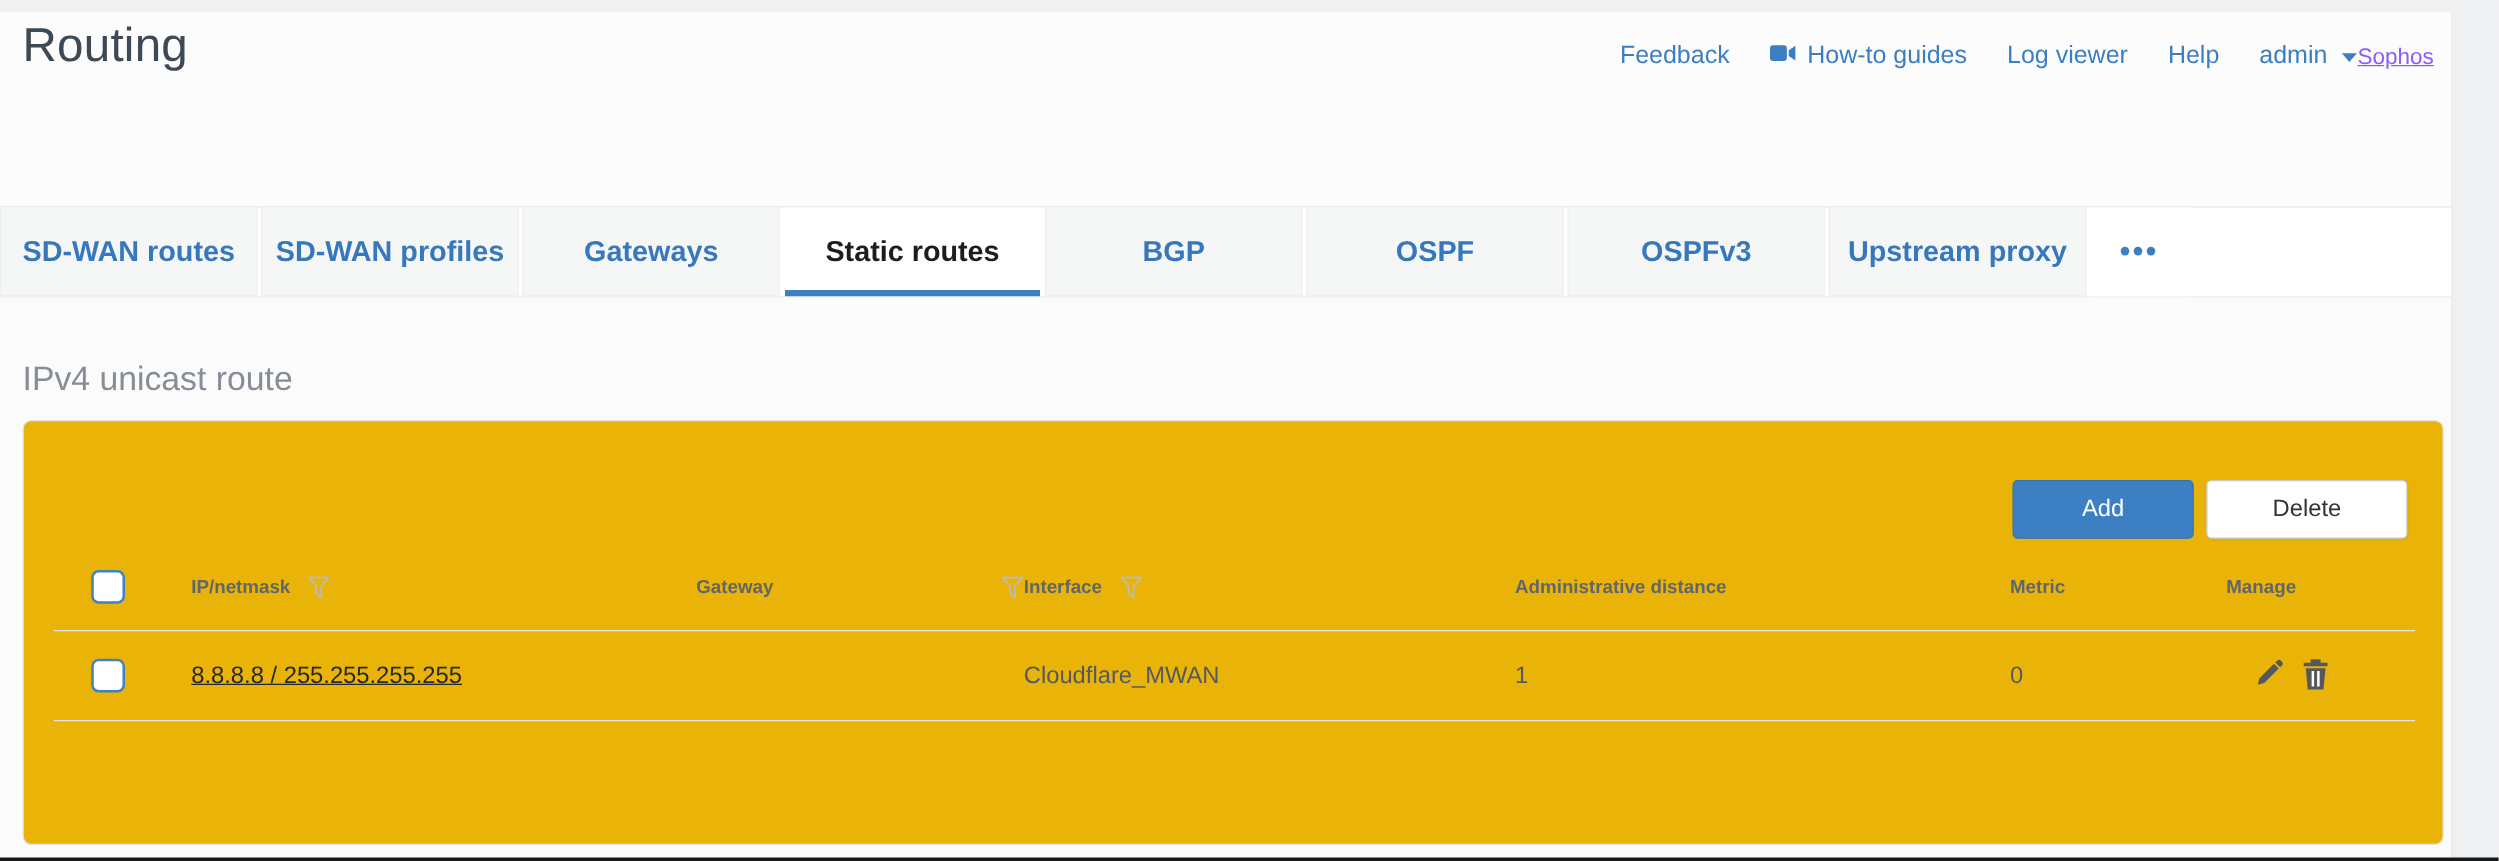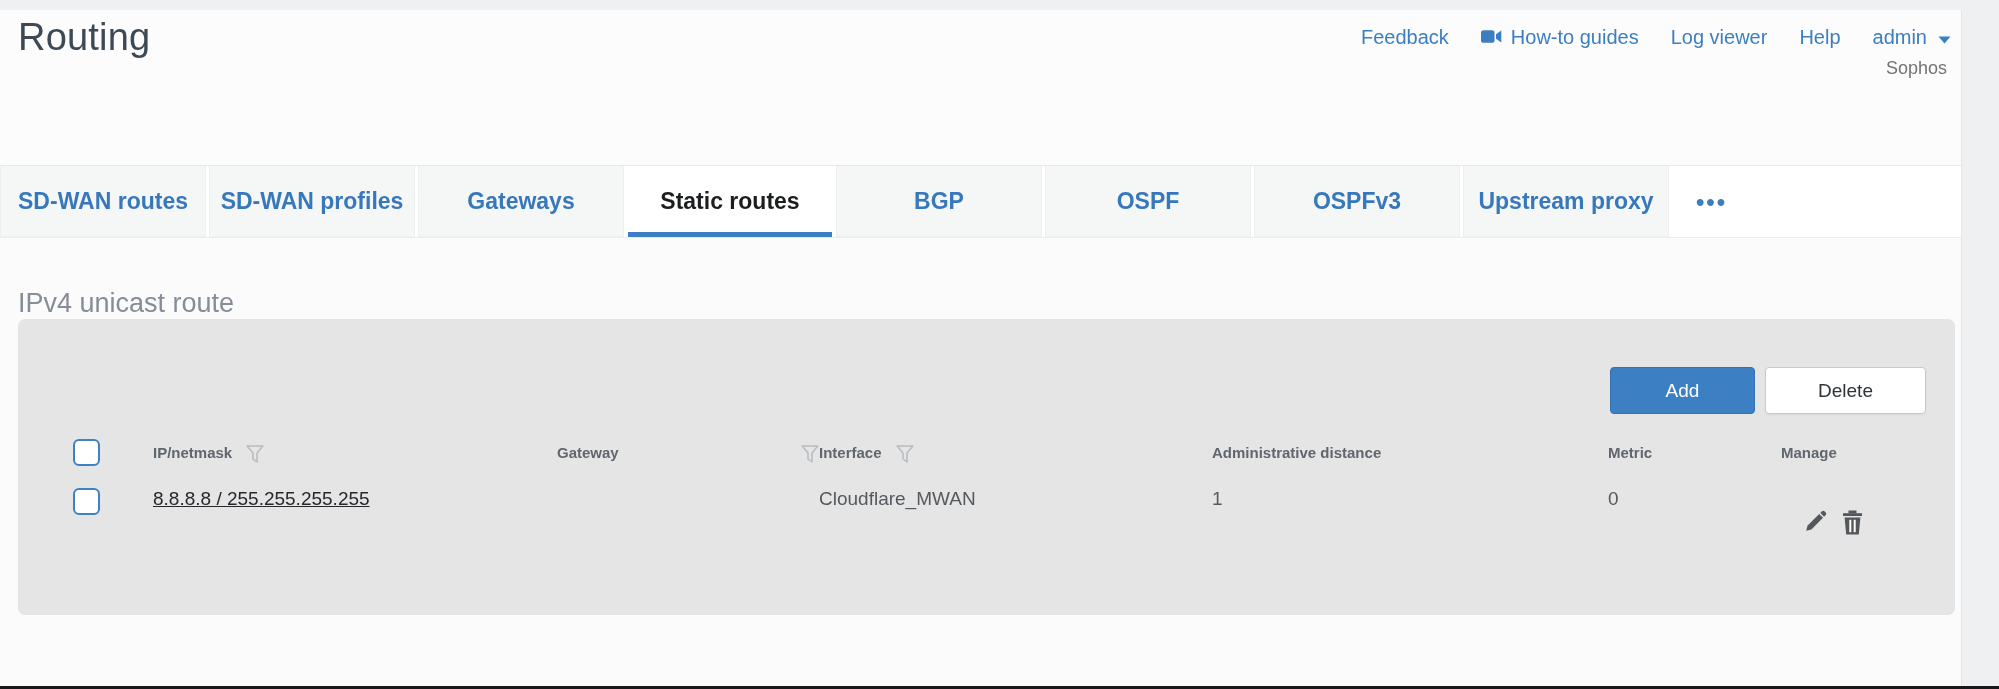--- a/index.html
+++ b/index.html
@@ -14,27 +14,27 @@
     background: #fbfbfc; border-right: 1px solid #e4e5e6;
   }
 
   
   .header {
     height: 155px; background: #fcfcfc;
     display: flex; justify-content: space-between; align-items: flex-start;
     padding: 6px 10px 0 18px;
   }
   .page-title { font-size: 38px; font-weight: 400; color: #3e4956; letter-spacing: 0.2px; }
-  .header-nav { display: flex; flex-direction: column; align-items: flex-end; padding-top: 10px; }
+  .header-nav { display: flex; flex-direction: row; align-items: flex-end; padding-top: 10px; }
   .nav-row { display: flex; align-items: center; gap: 32px; }
   .nav-link {
     color: #3b7ec2; font-size: 20px; font-weight: 500; text-decoration: none;
     display: inline-flex; align-items: center; gap: 9px; cursor: pointer;
   }
-  .brand { color: #737373; font-size: 18px; margin-top: 9px; padding-right: 4px; }
+  .brand { color: #8b5cf6; font-size: 18px; margin-top: 9px; padding-right: 4px; text-decoration: underline; }
   .caret-down { display: inline-block; margin-left: 2px; }
 
   
   .tabbar {
     height: 73px; background: #ffffff;
     border-top: 1px solid #e7e8e9; border-bottom: 1px solid #ebecec;
     display: flex; gap: 3px;
   }
   .tab {
     width: 206px; height: 100%; background: #f5f6f6;
@@ -50,41 +50,41 @@
   .tab-more {
     width: 79px; height: 100%; background: #ffffff;
     display: flex; align-items: center; justify-content: center; cursor: pointer;
   }
   .dots { color: #3b7ec2; font-size: 24px; font-weight: 700; letter-spacing: 2px; line-height: 10px; }
 
   
   .main { padding: 0 6px 0 18px; }
   .section-heading { margin-top: 50px; font-size: 27px; font-weight: 400; color: #868d96; }
   .card {
-    height: 296px; background: #e5e5e5;
+    margin-top: 17px; height: 340px; background: #eab308;
     border: 1px solid #e3e4e5; border-radius: 7px;
   }
   .card-actions {
     display: flex; justify-content: flex-end; gap: 10px;
     padding: 47px 28px 0 0;
   }
   .btn { height: 47px; border-radius: 4px; font-size: 19px; font-family: inherit; cursor: pointer; }
   .btn-primary {
     width: 145px; background: #3c80c3; border: 1px solid #3372b2; color: #ffffff;
   }
   .btn-secondary {
     width: 161px; background: #ffffff; border: 1px solid #c6cacd; color: #2f3337;
     box-shadow: 0 1px 2px rgba(0,0,0,0.05);
   }
 
   
   .table { margin: 0 22px 0 24px; }
   .thead { display: flex; align-items: center; height: 70px; margin-top: 3px; }
   .trow {
-    display: flex; height: 73px;
+    display: flex; align-items: center; height: 73px;
     border-top: 1px solid #e6e7e8; border-bottom: 1px solid #e6e7e8;
   }
   .c1 { width: 110px; }
   .c2 { width: 404px; }
   .c3 { width: 262px; justify-content: space-between; }
   .c4 { width: 393px; }
   .c5 { width: 396px; }
   .c6 { width: 173px; }
   .c7 { flex: 1; }
   .th { font-size: 15px; color: #60666d; display: flex; align-items: center; gap: 14px; font-weight: bold; }

